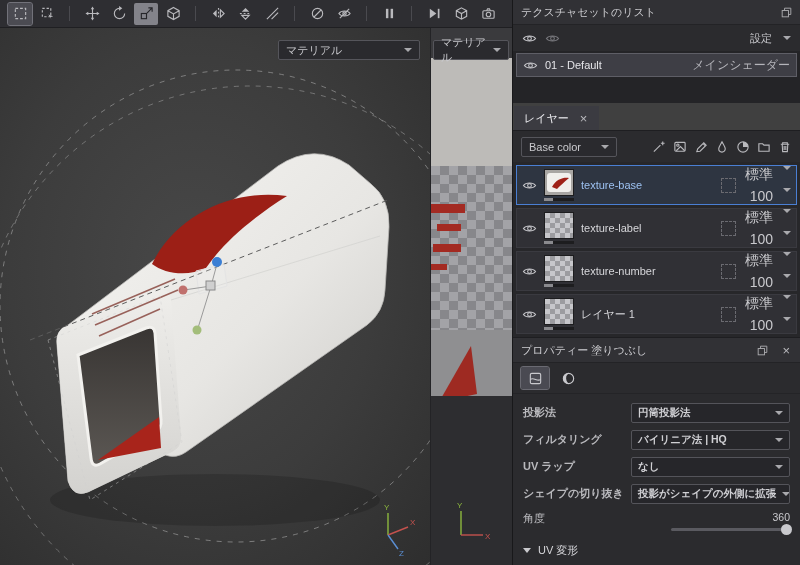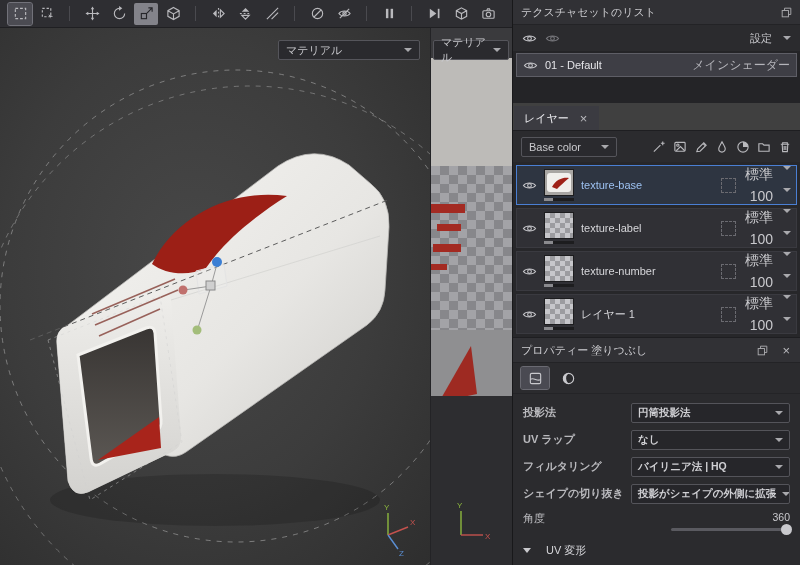--- a/index.html
+++ b/index.html
@@ -85,21 +85,21 @@
   .fieldrow{height:27px;display:flex;align-items:center;padding:0 10px;font-weight:bold;}
   .flabel{width:108px;flex:0 0 auto;color:#b9b9bd;}
   .fdd{flex:1;height:20px;background:#26262a;border:1px solid #54545a;border-radius:2px;
       display:flex;align-items:center;justify-content:space-between;padding:0 6px;color:#d0d0d4;
       font-size:10.5px;box-sizing:border-box;overflow:hidden;white-space:nowrap;}
   .anglerow{display:flex;padding:4px 10px 0 10px;gap:40px;}
   .sliderbox{flex:1;}
   .sliderval{text-align:right;color:#c9c9cd;font-size:10.5px;}
   .slidertrack{height:3px;background:#5a5a60;border-radius:2px;position:relative;margin-top:5px;}
   .sliderhandle{position:absolute;right:-2px;top:-4px;width:11px;height:11px;border-radius:50%;background:#c9c9cd;}
-  .uvsection{display:flex;align-items:center;gap:15px;padding:12px 10px 0 10px;color:#d6d6da;}
+  .uvsection{display:flex;align-items:center;gap:7px;padding:12px 10px 0 10px;color:#d6d6da;}
   .chevdown{width:0;height:0;border-left:4px solid transparent;border-right:4px solid transparent;border-top:5px solid #c9c9cd;}
 </style>
 </head>
 <body>
 
 <div class="toolbar">
   <div class="tbtn active">
     <svg viewBox="0 0 16 16">
         <rect x="2.5" y="2.5" width="11" height="11" stroke-dasharray="3 2"></rect>
       </svg>
@@ -527,30 +527,30 @@
 
     <div class="fields">
       <div class="fieldrow">
         <span class="flabel">投影法</span>
         <div class="fdd">
           <span>円筒投影法</span>
           <span class="arr"></span>
         </div>
       </div>
       <div class="fieldrow">
+        <span class="flabel">フィルタリング</span>
+        <div class="fdd">
+          <span>バイリニア法 | HQ</span>
+          <span class="arr"></span>
+        </div>
+      </div>
+      <div class="fieldrow">
         <span class="flabel">UV ラップ</span>
         <div class="fdd">
           <span>なし</span>
-          <span class="arr"></span>
-        </div>
-      </div>
-      <div class="fieldrow">
-        <span class="flabel">フィルタリング</span>
-        <div class="fdd">
-          <span>バイリニア法 | HQ</span>
           <span class="arr"></span>
         </div>
       </div>
       <div class="fieldrow">
         <span class="flabel">シェイプの切り抜き</span>
         <div class="fdd">
           <span>投影がシェイプの外側に拡張</span>
           <span class="arr"></span>
         </div>
       </div>

